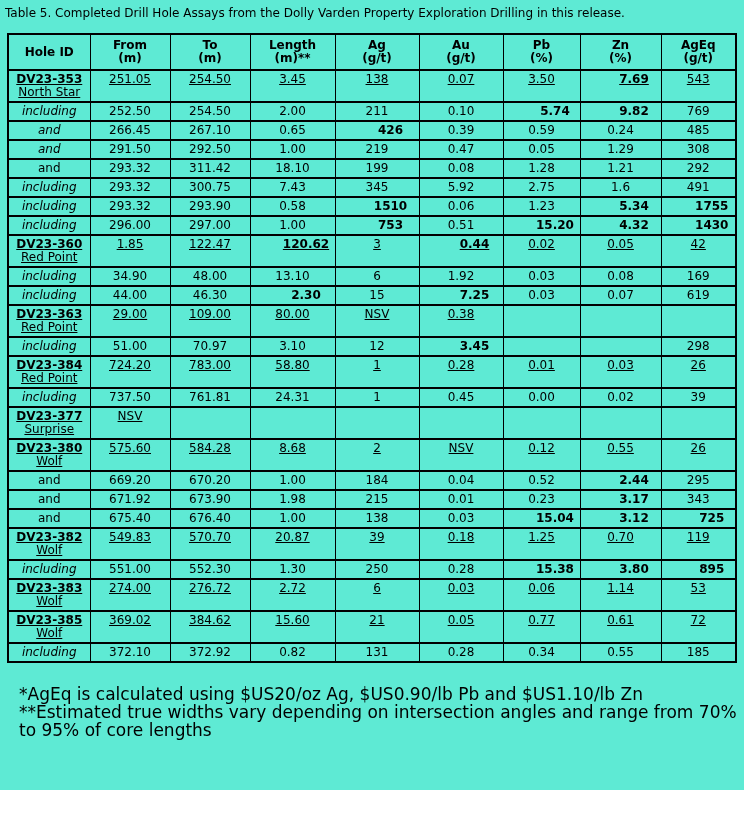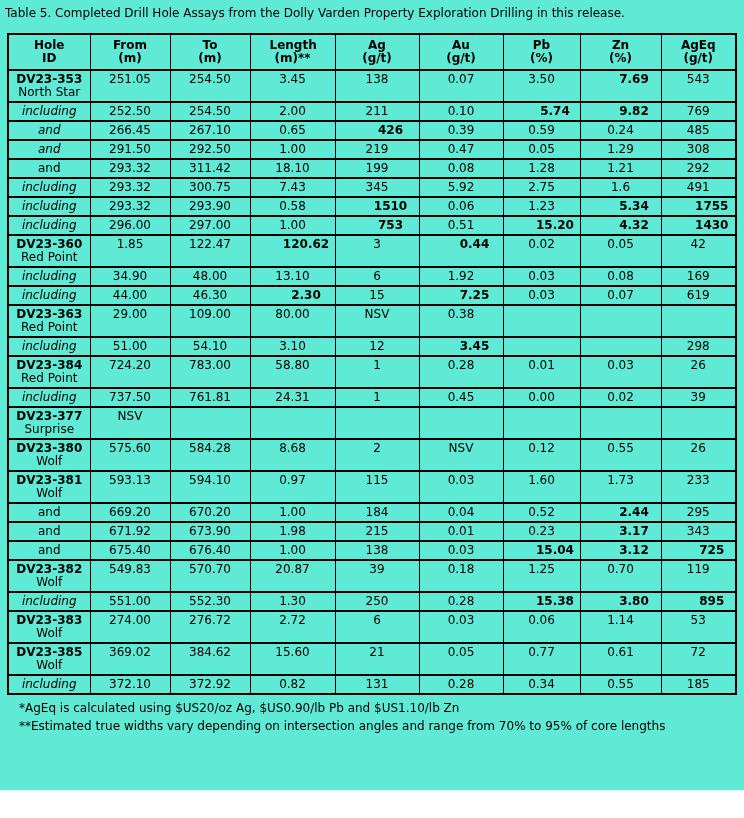--- a/index.html
+++ b/index.html
@@ -38,35 +38,35 @@
     font-size: 12px;
     line-height: 13px;
     text-align: center;
     padding: 2px 1px;
     overflow: hidden;
   }
   .assay-table th {
     font-weight: bold;
     vertical-align: middle;
     height: 30px;
-    padding: 2px 19px;
+    padding: 2px 10px;
   }
   .assay-table td {
     vertical-align: top;
     font-weight: normal;
   }
   .assay-table tbody tr { height: 17px; }
-  .assay-table tbody tr.hole-row { height: 30px; }
+  .assay-table tbody tr.hole-row { height: 30px; text-decoration: underline; }
   td.label-cell.italic { font-style: italic; }
   td.label-cell .hole-id { font-weight: bold; }
   td.label-cell .zone { font-weight: normal; }
   td.bold { font-weight: bold; padding-left: 28px; }
   .footnotes {
-    margin: 4px 0 0 14px;
-    font-size: 12px;
+    margin: 22px 0 0 14px;
+    font-size: 17px;
     line-height: 18px;
   }
 </style>
 </head>
 <body>
 
 <div class="page">
 
   <div class="title">Table 5. Completed Drill Hole Assays from the Dolly Varden Property Exploration Drilling in this release.</div>
 
@@ -259,21 +259,21 @@
           <td>80.00</td>
           <td>NSV</td>
           <td>0.38</td>
           <td></td>
           <td></td>
           <td></td>
         </tr>
         <tr>
           <td class="label-cell italic">including</td>
           <td>51.00</td>
-          <td>54.10</td>
+          <td>70.97</td>
           <td>3.10</td>
           <td>12</td>
           <td class="bold">3.45</td>
           <td></td>
           <td></td>
           <td>298</td>
         </tr>
         <tr class="hole-row">
           <td class="label-cell hole">
             <div class="hole-id">DV23-384</div>
@@ -319,34 +319,20 @@
             <div class="zone">Wolf</div>
           </td>
           <td>575.60</td>
           <td>584.28</td>
           <td>8.68</td>
           <td>2</td>
           <td>NSV</td>
           <td>0.12</td>
           <td>0.55</td>
           <td>26</td>
-        </tr>
-        <tr class="hole-row">
-          <td class="label-cell hole">
-            <div class="hole-id">DV23-381</div>
-            <div class="zone">Wolf</div>
-          </td>
-          <td>593.13</td>
-          <td>594.10</td>
-          <td>0.97</td>
-          <td>115</td>
-          <td>0.03</td>
-          <td>1.60</td>
-          <td>1.73</td>
-          <td>233</td>
         </tr>
         <tr>
           <td class="label-cell plain">and</td>
           <td>669.20</td>
           <td>670.20</td>
           <td>1.00</td>
           <td>184</td>
           <td>0.04</td>
           <td>0.52</td>
           <td class="bold">2.44</td>

